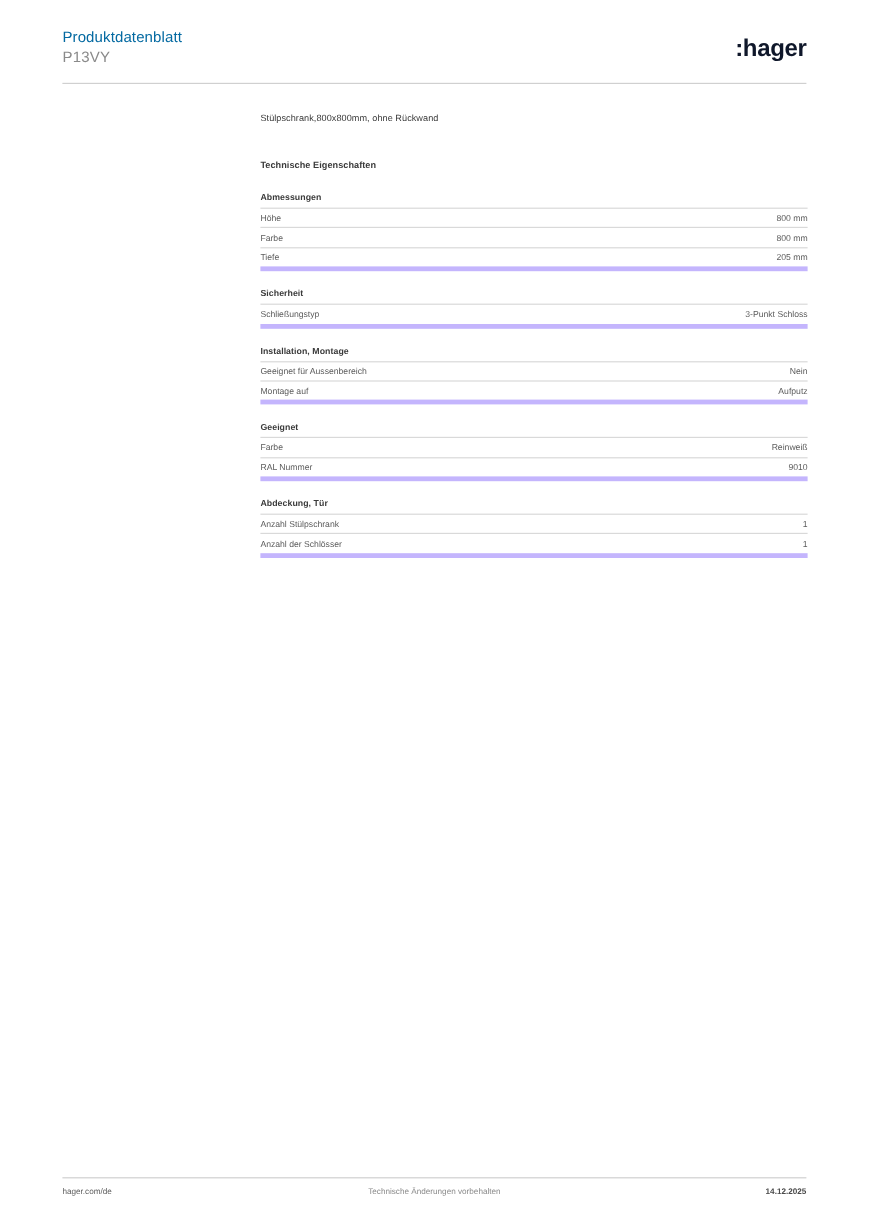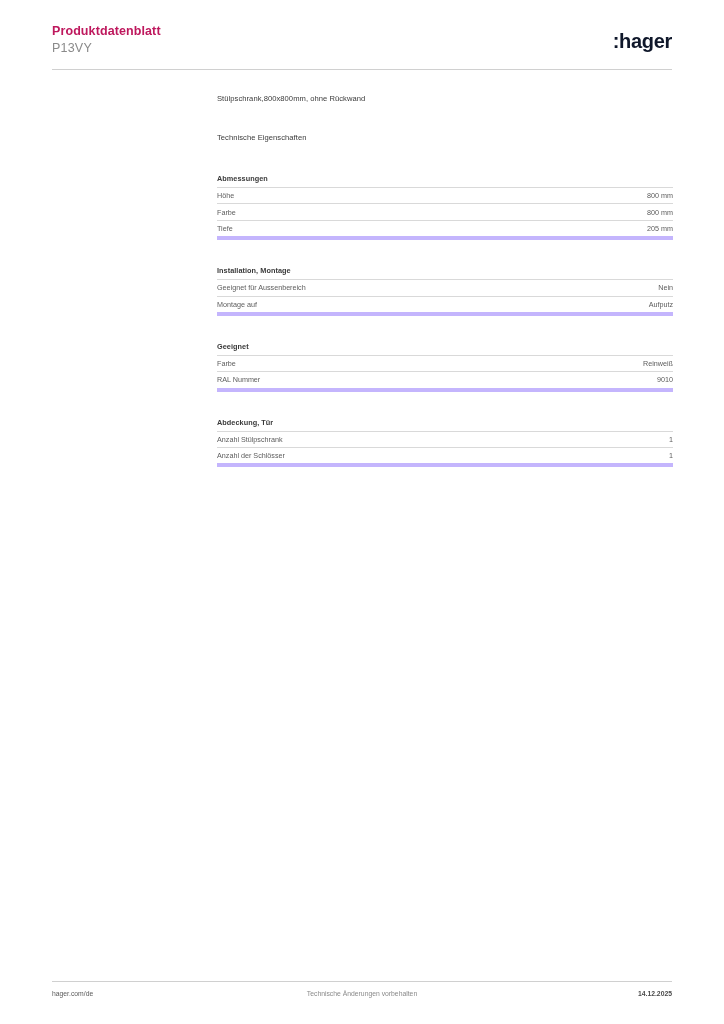--- a/index.html
+++ b/index.html
@@ -24,22 +24,22 @@
   
   .header {
     position: absolute;
     left: 52px;
     top: 24px;
     right: 52px;
     height: 44px;
   }
   .doc-title {
     font-size: 12.5px;
-    font-weight: bold;
-    color: #be185d;
+    font-weight: normal;
+    color: #0369a1;
     letter-spacing: 0.1px;
     line-height: 15px;
   }
   .doc-subtitle {
     font-size: 12.5px;
     font-weight: normal;
     color: #8a8a8a;
     letter-spacing: 0.2px;
     line-height: 16px;
     margin-top: 1px;
@@ -71,27 +71,27 @@
   }
   .product-name {
     font-size: 7.6px;
     font-weight: normal;
     color: #3a3a3a;
     letter-spacing: 0.05px;
     margin-bottom: 30px;
   }
   .section-head {
     font-size: 7.6px;
-    font-weight: normal;
+    font-weight: bold;
     color: #3a3a3a;
     letter-spacing: 0.05px;
-    margin-bottom: 32px;
+    margin-bottom: 18px;
   }
   .group {
-    margin-bottom: 26px;
+    margin-bottom: 14px;
   }
   .group-title {
     font-size: 7.3px;
     font-weight: bold;
     color: #3a3a3a;
     padding-bottom: 4px;
     letter-spacing: 0.05px;
   }
   .row {
     display: flex;
@@ -178,20 +178,27 @@
           <div class="row">
             <span class="label">Farbe</span>
             <span class="value">800 mm</span>
           </div>
           <div class="row">
             <span class="label">Tiefe</span>
             <span class="value">205 mm</span>
           </div>
         </div>
         <div class="group">
+          <div class="group-title">Sicherheit</div>
+          <div class="row">
+            <span class="label">Schließungstyp</span>
+            <span class="value">3-Punkt Schloss</span>
+          </div>
+        </div>
+        <div class="group">
           <div class="group-title">Installation, Montage</div>
           <div class="row">
             <span class="label">Geeignet für Aussenbereich</span>
             <span class="value">Nein</span>
           </div>
           <div class="row">
             <span class="label">Montage auf</span>
             <span class="value">Aufputz</span>
           </div>
         </div>

